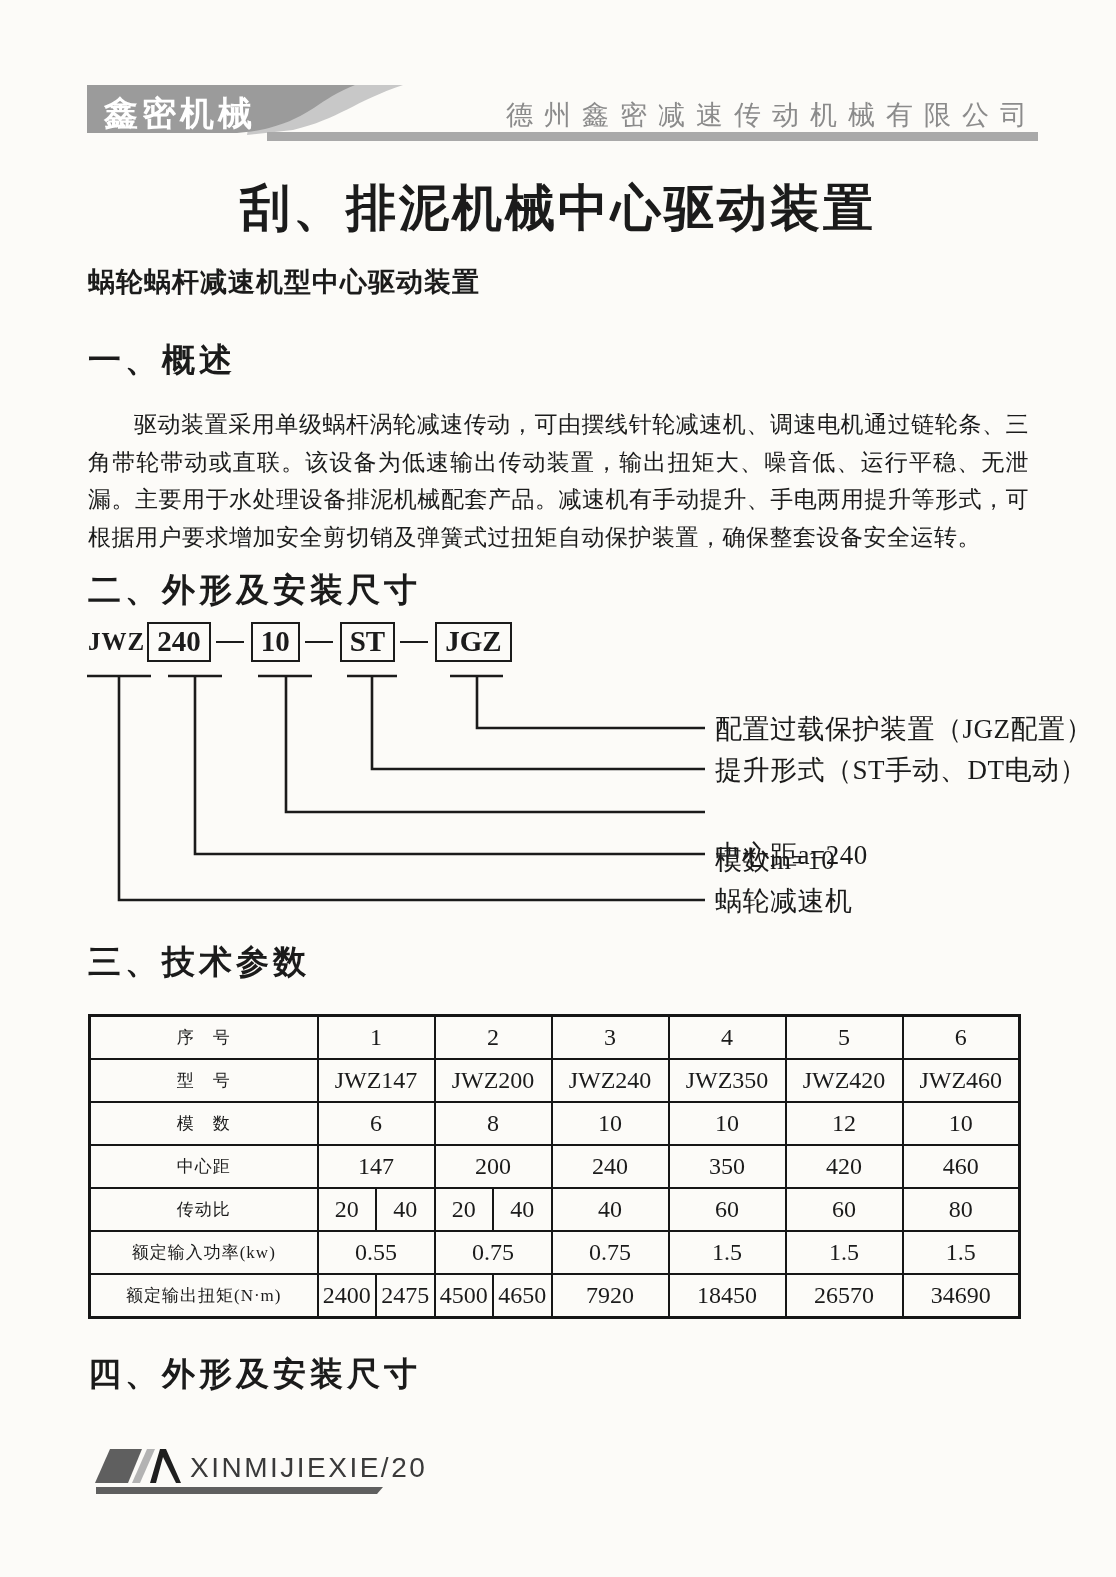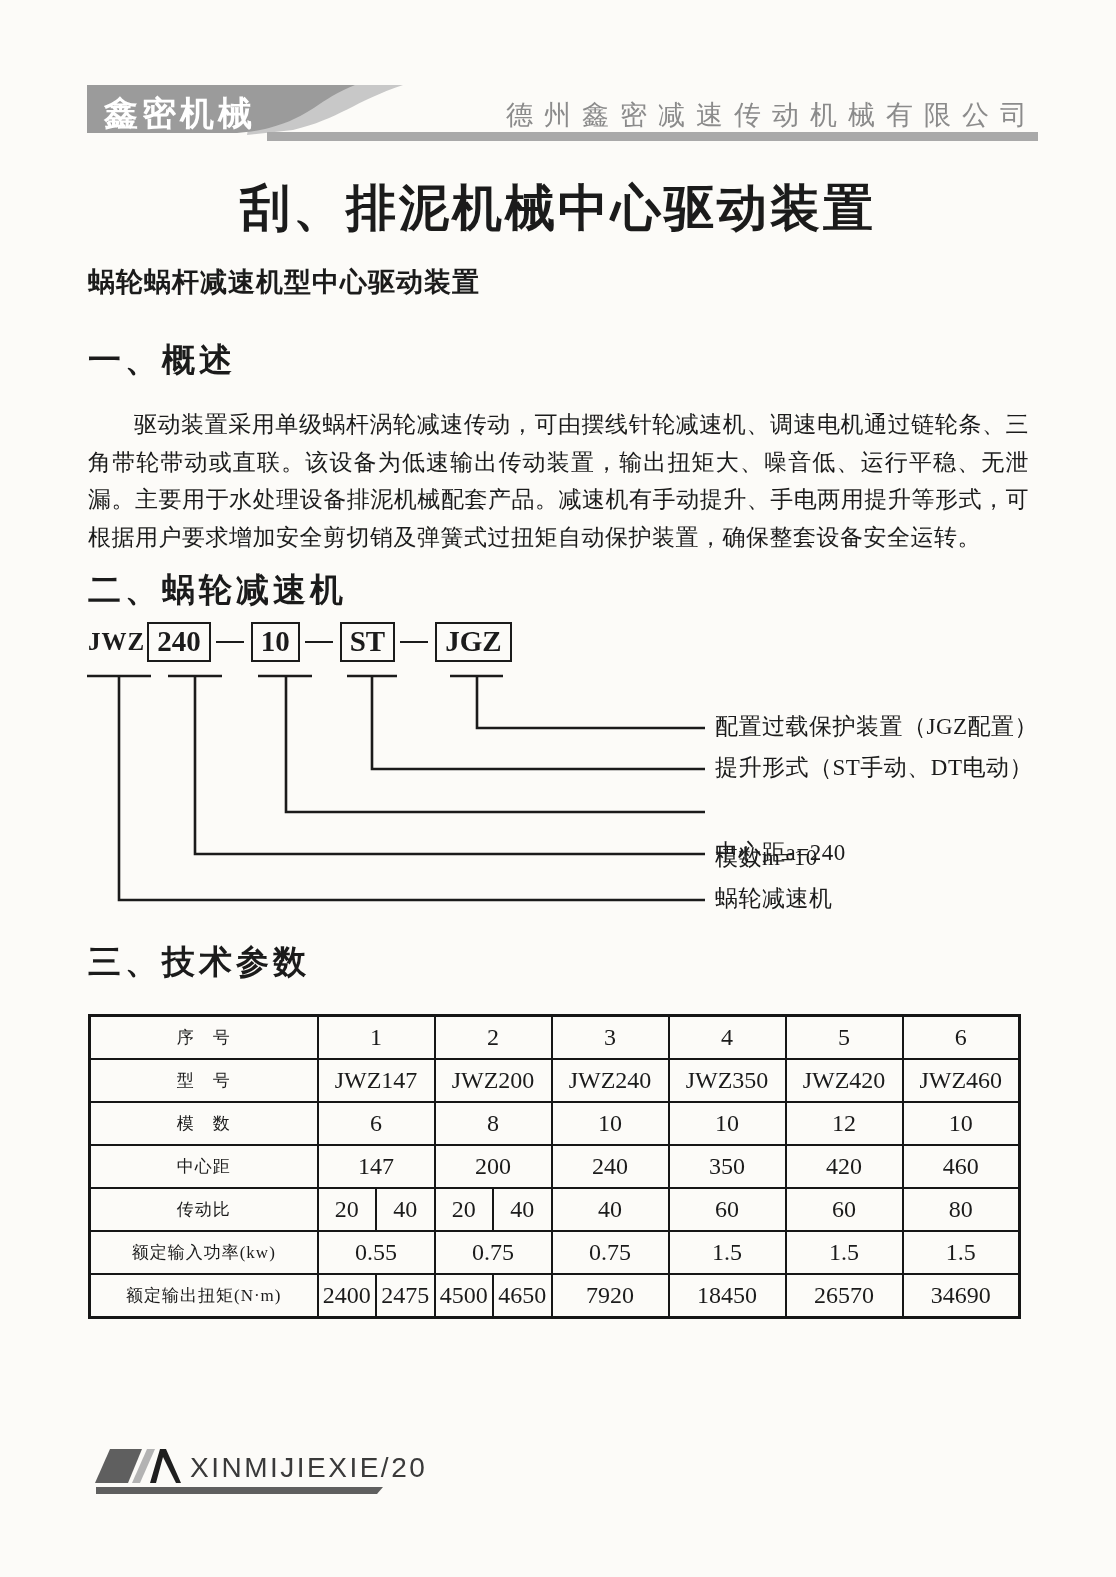--- a/index.html
+++ b/index.html
@@ -57,21 +57,21 @@
   }
   .model-prefix{font-size:25px;font-weight:700;letter-spacing:1px;}
   .model-box{
     border:2.5px solid #1b1b1b;font-size:29px;font-weight:700;
     padding:1px 8px 2px 8px;line-height:33px;margin-left:2px;
   }
   .model-dash{
     width:28px;height:0;border-top:2.5px solid #1b1b1b;margin:0 5px;
   }
   .callout-label{
-    left:715px;font-size:23px;white-space:nowrap;letter-spacing:0.5px;
+    left:715px;font-size:27px;white-space:nowrap;letter-spacing:0.5px;
   }
 
   
   table.specs{
     position:absolute;left:88px;top:1014px;width:930px;
     border-collapse:collapse;table-layout:fixed;
     border:3px solid #161616;
   }
   table.specs td{
     border:2px solid #161616;text-align:center;vertical-align:middle;
@@ -100,21 +100,21 @@
   </svg>
   <div class="abs logo-text">鑫密机械</div>
   <div class="abs company-name">德州鑫密减速传动机械有限公司</div>
 
   <div class="abs page-title">刮、排泥机械中心驱动装置</div>
   <div class="abs subtitle">蜗轮蜗杆减速机型中心驱动装置</div>
 
   <div class="abs sec-heading sec1">一、概述</div>
   <div class="abs overview-para">驱动装置采用单级蜗杆涡轮减速传动，可由摆线针轮减速机、调速电机通过链轮条、三角带轮带动或直联。该设备为低速输出传动装置，输出扭矩大、噪音低、运行平稳、无泄漏。主要用于水处理设备排泥机械配套产品。减速机有手动提升、手电两用提升等形式，可根据用户要求增加安全剪切销及弹簧式过扭矩自动保护装置，确保整套设备安全运转。</div>
 
-  <div class="abs sec-heading sec2">二、蜗轮减速机</div>
+  <div class="abs sec-heading sec2">二、外形及安装尺寸</div>
 
   <div class="abs model-row">
     <span class="model-prefix">JWZ</span>
     <span class="model-box">240</span>
     <span class="model-dash"></span>
     <span class="model-box">10</span>
     <span class="model-dash"></span>
     <span class="model-box">ST</span>
     <span class="model-dash"></span>
     <span class="model-box">JGZ</span>
@@ -222,20 +222,21 @@
         <td>4500</td>
         <td>4650</td>
         <td colspan="2">7920</td>
         <td colspan="2">18450</td>
         <td colspan="2">26570</td>
         <td colspan="2">34690</td>
       </tr>
     </tbody>
   </table>
 
+  <div class="abs sec-heading sec4">四、外形及安装尺寸</div>
 
   <svg class="abs" style="left:93px;top:1448px;" width="300" height="50" viewBox="0 0 300 50">
     <polygon points="2,35 17,1 49,1 35,35" fill="#5f5f5f"></polygon>
     <polygon points="39,35 54,1 62,1 47,35" fill="#b3b3b3"></polygon>
     <path d="M57 35 L67 1 L73 1 L88 35 L83 35 L70 9 L63 35 Z" fill="#1f1f1f"></path>
     <polygon points="3,39 290,39 284,46 3,46" fill="#5f5f5f"></polygon>
   </svg>
   <div class="abs footer-brand">XINMIJIEXIE/20</div>
 
 </div>

